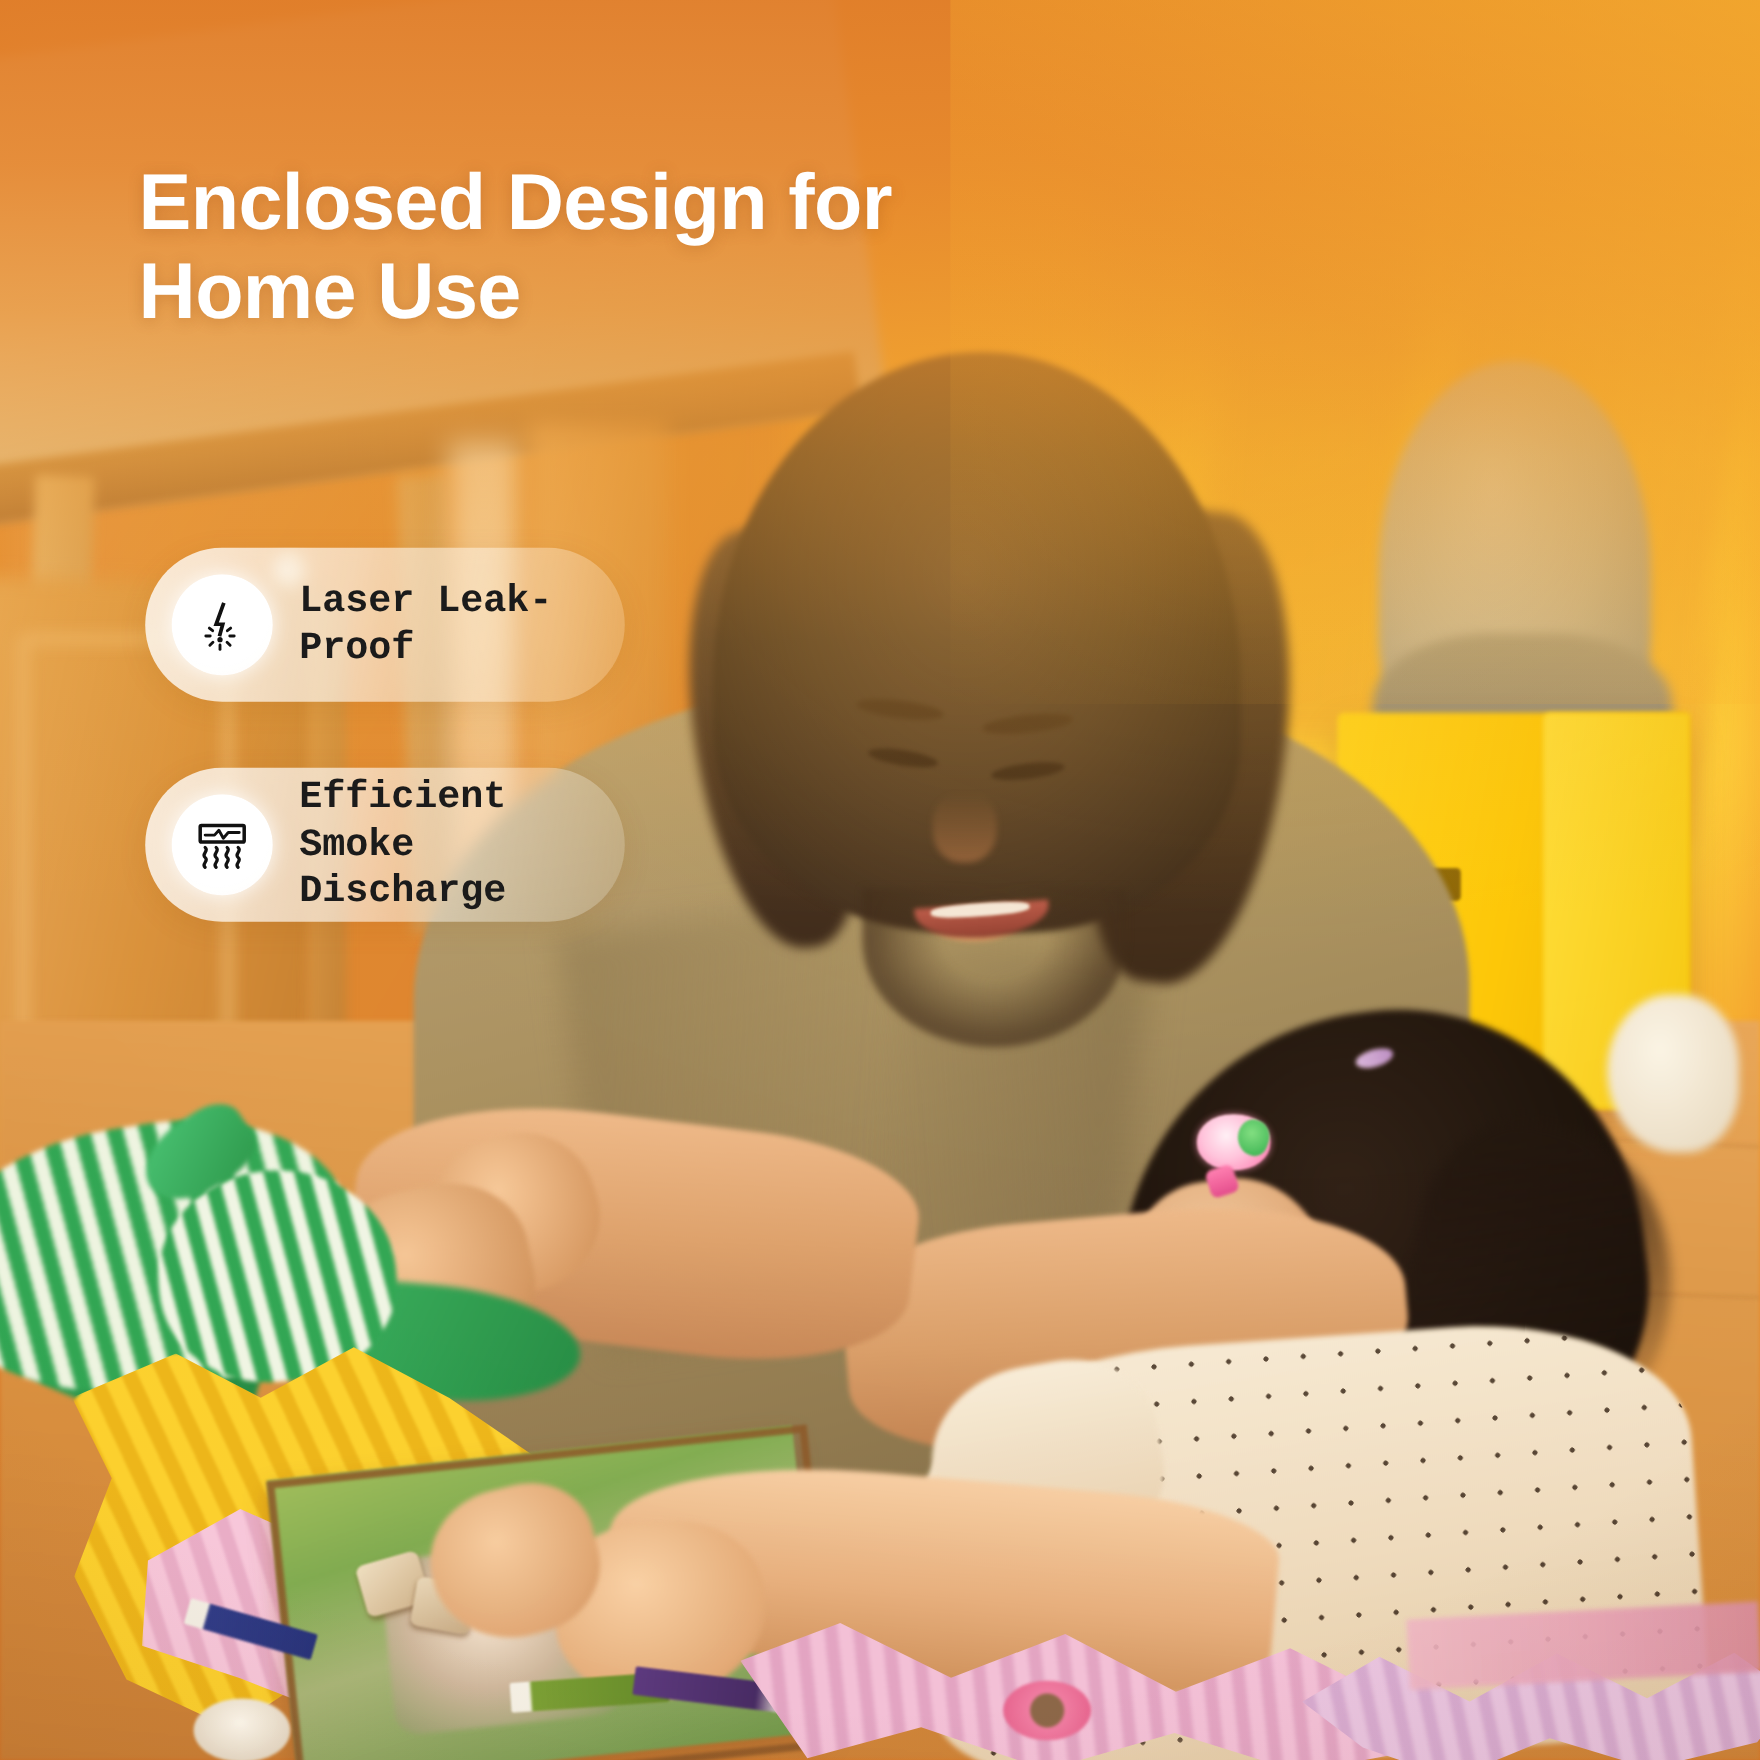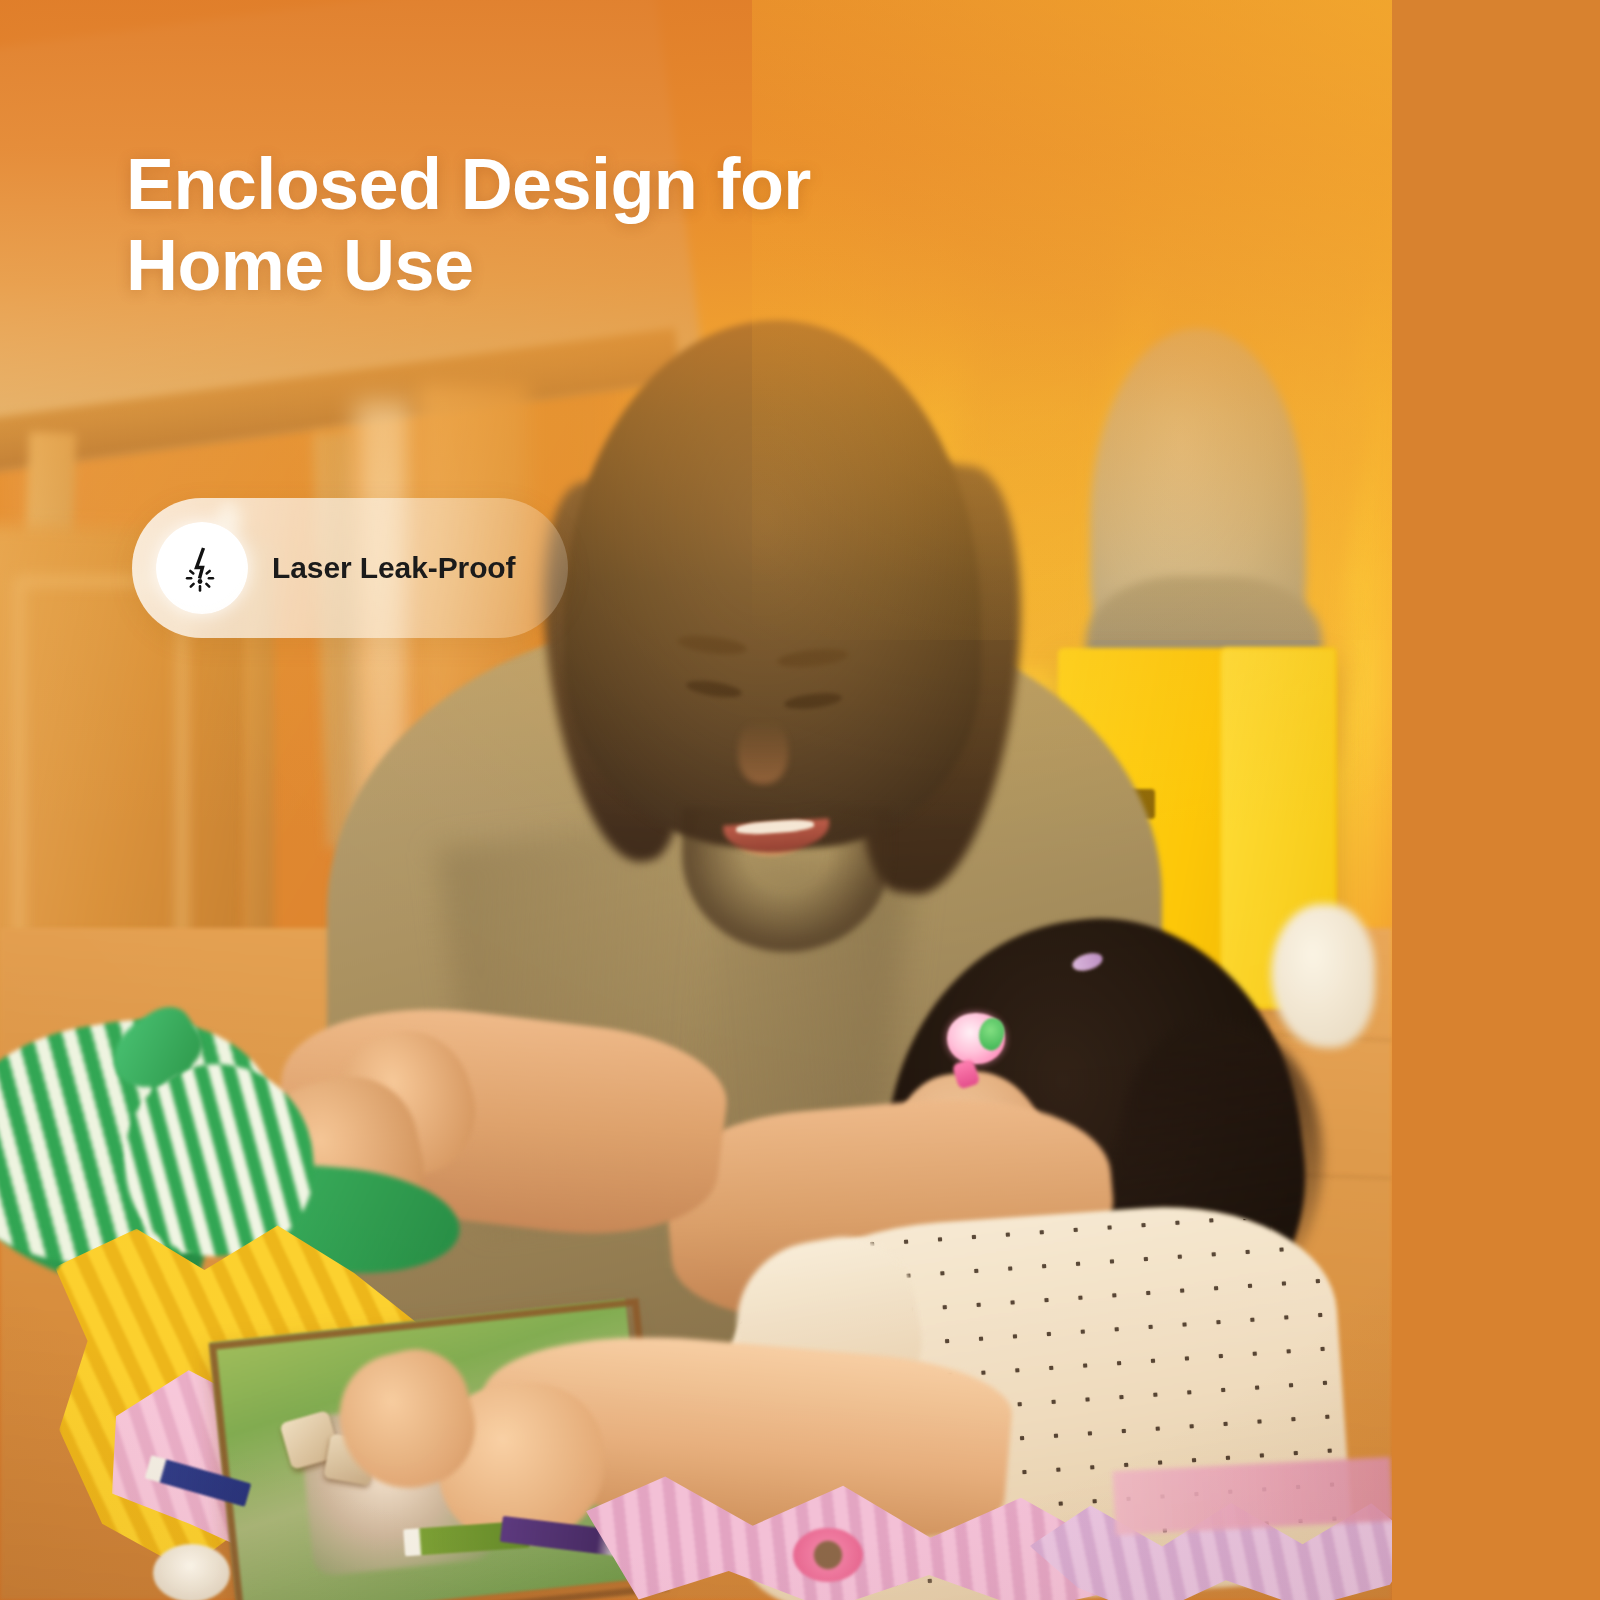--- a/index.html
+++ b/index.html
@@ -2,21 +2,21 @@
 <html><head>
 <meta charset="utf-8">
 <title>xTool M1 — Enclosed Design for Home Use</title>
 <style>
   html,body{margin:0;padding:0;}
   body{
     width:1600px;height:1600px;overflow:hidden;
     font-family:"Liberation Sans","DejaVu Sans",sans-serif;
     background:#d8822f;
   }
-  #stage{position:relative;width:1392px;height:1600px;overflow:hidden;}
+  #stage{position:relative;width:1600px;height:1600px;overflow:hidden;}
 
   
   .scene{position:absolute;inset:0;overflow:hidden;}
 
   
   .room-base{
     position:absolute;inset:0;
     background:
       radial-gradient(120% 90% at 78% 22%, #ffc334 0%, #f9a632 30%, #e5872c 62%, #d4762a 100%);
   }
@@ -449,22 +449,22 @@
   }
   #pill-1{left:132px;top:498px;width:436px;height:140px;}
   #pill-2{left:132px;top:698px;width:436px;height:140px;}
   .pill-icon{
     flex:0 0 auto;width:92px;height:92px;margin-left:24px;border-radius:50%;
     background:radial-gradient(circle at 46% 40%, #ffffff 0%, #ffffff 62%, rgba(255,255,255,.92) 100%);
     display:flex;align-items:center;justify-content:center;
     box-shadow:0 0 18px rgba(255,255,255,.9);
   }
   .pill-label{
-    margin-left:24px;color:#1b1b1b;font-size:30px;font-weight:700;
-    line-height:1.22;letter-spacing:-.1px;
+    margin-left:24px;color:#1b1b1b;font-size:35px;font-weight:700;
+    line-height:1.22;letter-spacing:-.1px;font-family:Liberation Mono, monospace;
   }
   .pill-icon svg{display:block;}
 </style>
 </head>
 <body>
 
 <div id="stage">
 
   <div class="scene">
     <div class="room-base"></div>
@@ -583,14 +583,29 @@
           <line x1="15.1" y1="36.2" x2="11.1" y2="36.2"></line>
           <line x1="32.9" y1="36.2" x2="36.9" y2="36.2"></line>
           <line x1="17.3" y1="31.4" x2="14.3" y2="29.0"></line>
           <line x1="30.7" y1="31.4" x2="33.7" y2="29.0"></line>
         </g>
       </svg>
     </span>
     <span class="pill-label">Laser Leak-Proof</span>
   </div>
 
+  <div class="pill" id="pill-2">
+    <span class="pill-icon">
+      <svg width="54" height="54" viewBox="0 0 54 54" aria-hidden="true">
+        <rect x="7" y="9.5" width="40" height="15" rx="1.2" fill="none" stroke="#111" stroke-width="3.2"></rect>
+        <path d="M11.5 18.2 L20 18.2 L24 13.8 L28 21 L32.5 15.8 L42.5 15.8" fill="none" stroke="#111" stroke-width="2.6" stroke-linejoin="round" stroke-linecap="round"></path>
+        <g fill="none" stroke="#111" stroke-width="2.9" stroke-linecap="round">
+          <path d="M11.5 29.5 c4 3 -4 6 0 9 c4 3 -4 6 0 9"></path>
+          <path d="M21.5 29.5 c4 3 -4 6 0 9 c4 3 -4 6 0 9"></path>
+          <path d="M31.5 29.5 c4 3 -4 6 0 9 c4 3 -4 6 0 9"></path>
+          <path d="M41.5 29.5 c4 3 -4 6 0 9 c4 3 -4 6 0 9"></path>
+        </g>
+      </svg>
+    </span>
+    <span class="pill-label">Efficient Smoke Discharge</span>
+  </div>
 
 </div>
 
 </body></html>

